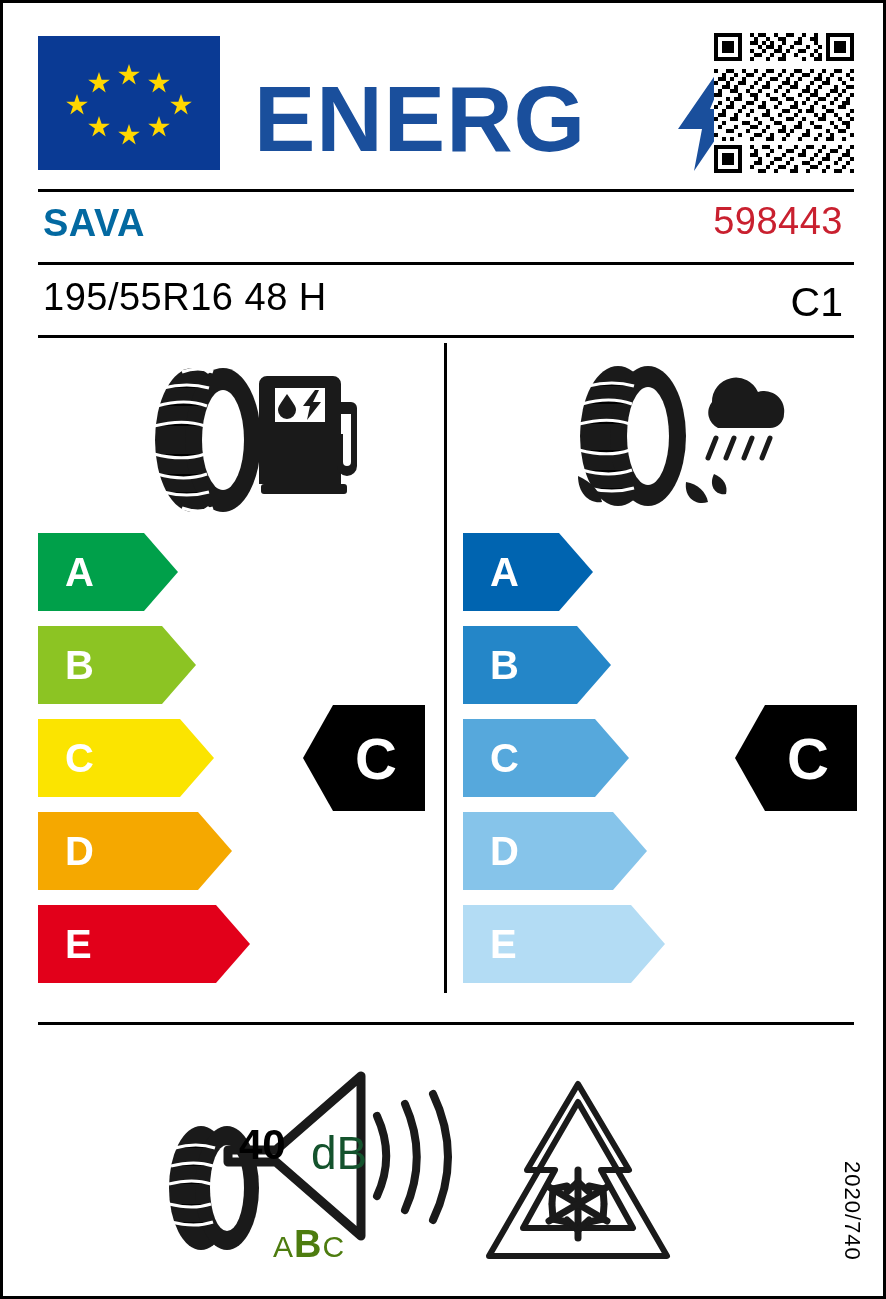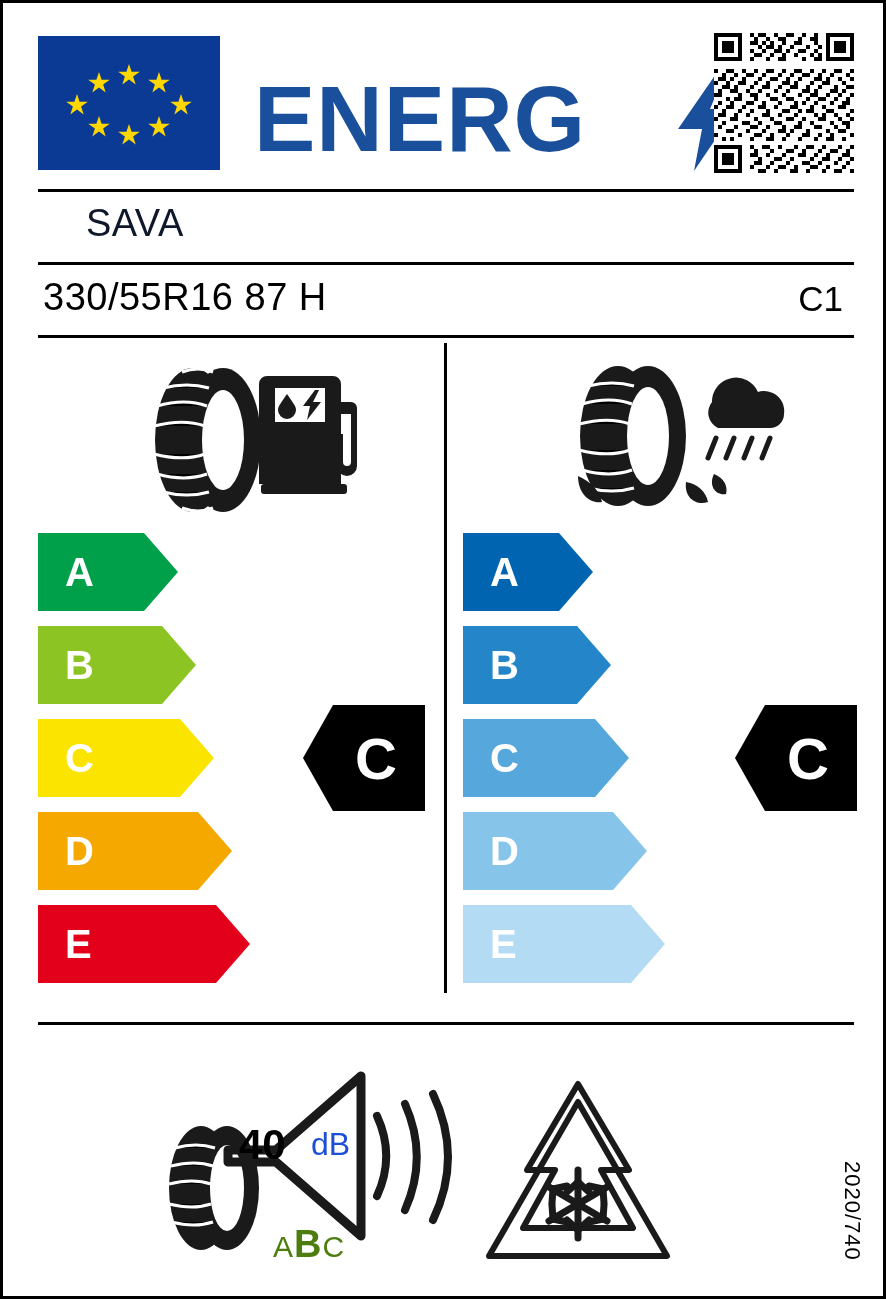--- a/index.html
+++ b/index.html
@@ -76,24 +76,23 @@
   .rule-1 { top: 186px; }
   .rule-2 { top: 259px; }
   .rule-3 { top: 332px; }
   .rule-4 { top: 1019px; }
 
   .brand {
     position: absolute;
     left: 40px;
     top: 199px;
     font-size: 38px;
-    font-weight: normal;
+    font-weight: bold;
     letter-spacing: 0.5px;
-    color: #0f172a;
-    margin-left: 43px;
+    color: #0369a1;
   }
   .serial {
     position: absolute;
     right: 40px;
     top: 197px;
     font-size: 38px;
     color: #c9202f;
     letter-spacing: 0.5px;
   }
   .tyre-size {
@@ -101,21 +100,21 @@
     left: 40px;
     top: 273px;
     font-size: 38px;
     color: #000;
     letter-spacing: 0.5px;
   }
   .tyre-class {
     position: absolute;
     right: 40px;
     top: 276px;
-    font-size: 35px;
+    font-size: 41px;
     color: #000;
   }
 
   
   .v-divider {
     position: absolute;
     left: 441px;
     top: 340px;
     width: 3px;
     height: 650px;
@@ -200,22 +199,22 @@
     left: 86px;
     top: 83px;
     font-size: 42px;
     font-weight: bold;
     color: #000;
   }
   .noise-db {
     position: absolute;
     left: 158px;
     top: 88px;
-    font-size: 32px;
-    color: #1d4ed8;
+    font-size: 46px;
+    color: #14532d;
   }
   .noise-classes {
     position: absolute;
     left: 120px;
     top: 185px;
     font-size: 30px;
     color: #4d7c0f;
     letter-spacing: 1px;
   }
   .noise-classes b { font-size: 38px; }
@@ -550,21 +549,22 @@
       </svg>
     </div>
   </div>
 
   <div class="rule rule-1"></div>
   <div class="rule rule-2"></div>
   <div class="rule rule-3"></div>
   <div class="rule rule-4"></div>
 
   <div class="brand">SAVA</div>
-  <div class="tyre-size">330/55R16 87 H</div>
+  <div class="serial">598443</div>
+  <div class="tyre-size">195/55R16 48 H</div>
   <div class="tyre-class">C1</div>
 
   <div class="v-divider"></div>
 
   <div class="panel panel-fuel">
 
     <div class="pictogram pictogram-fuel">
       <svg width="230" height="165" viewBox="0 0 230 165">
 
         <g>

